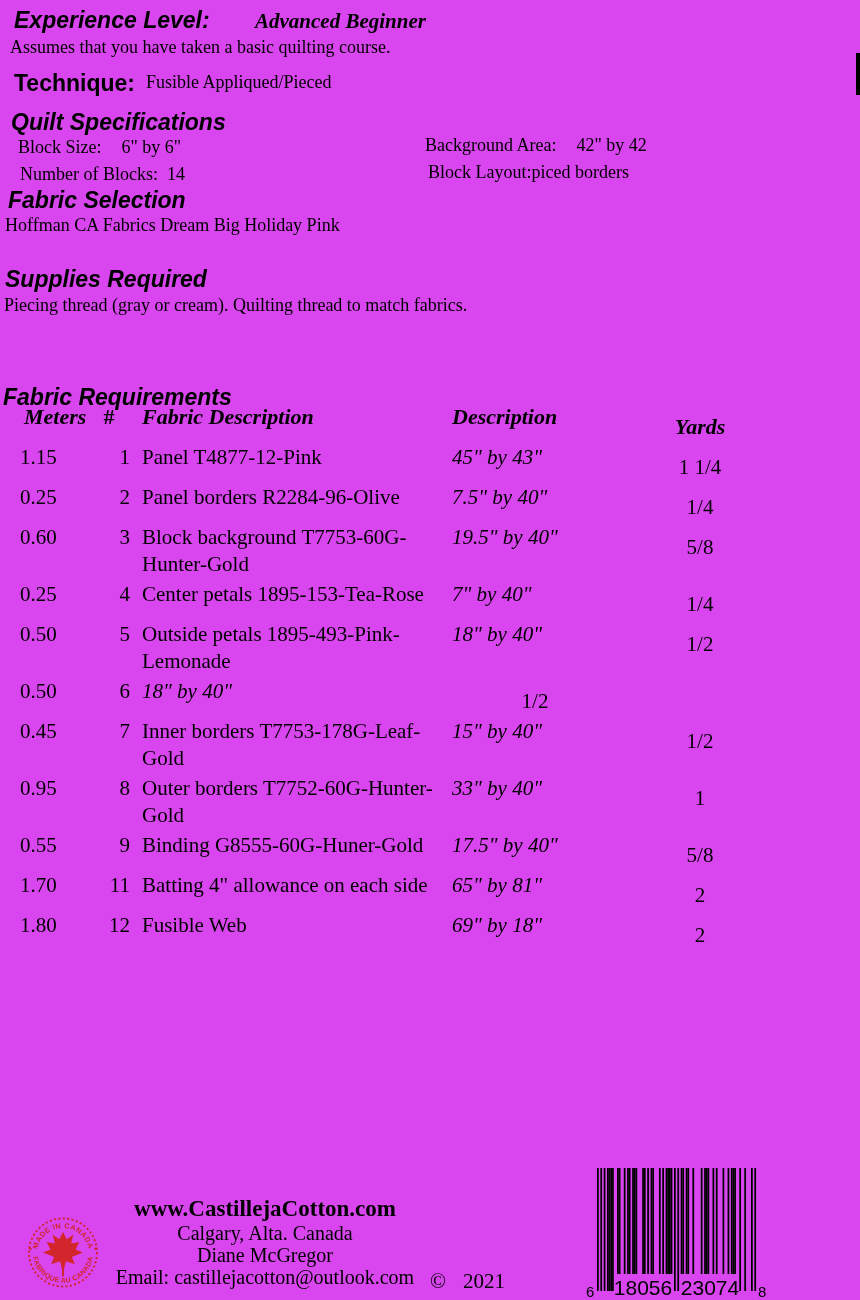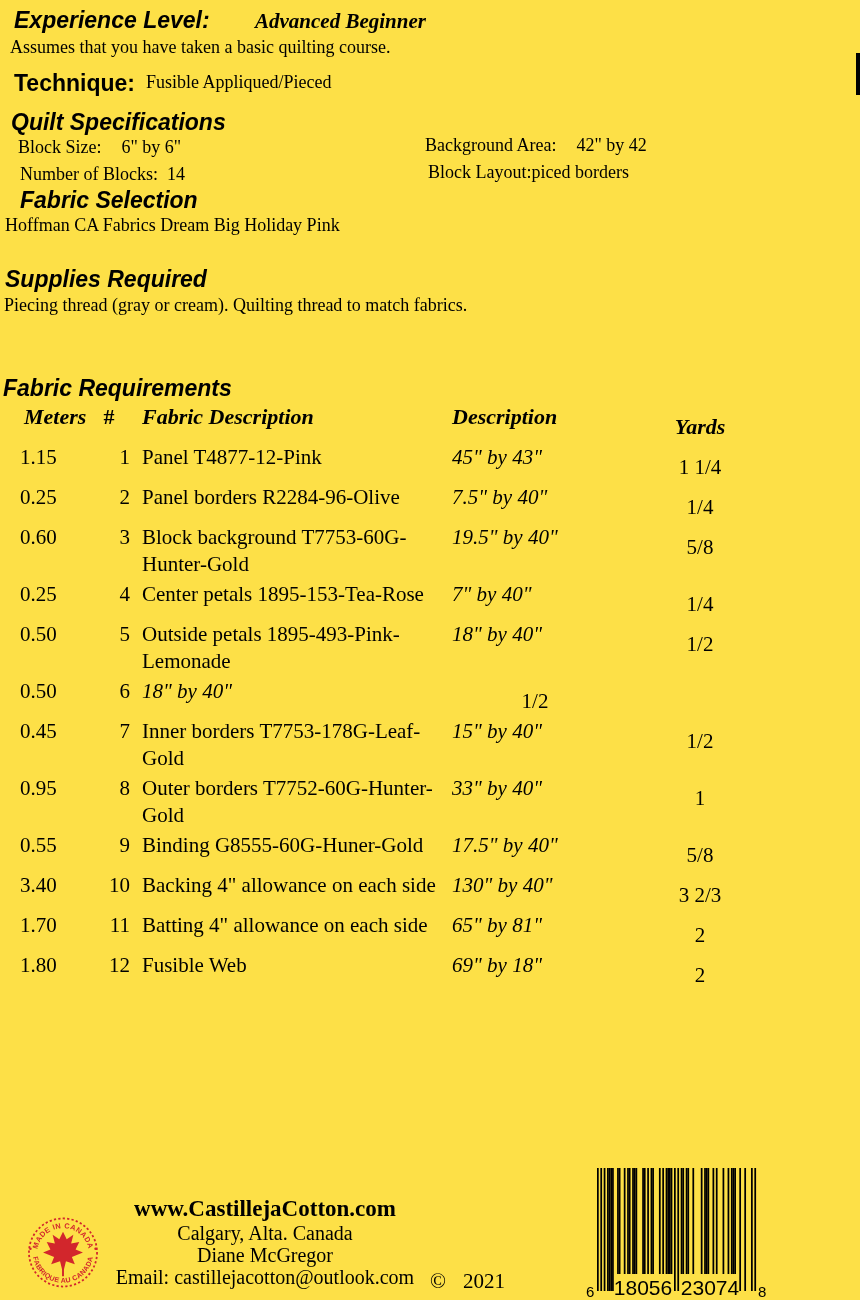--- a/index.html
+++ b/index.html
@@ -1,16 +1,16 @@
 <!DOCTYPE html>
 <html><head>
 <meta charset="utf-8">
 <style>
   html,body{margin:0;padding:0;background:#fff;}
-  .page{position:relative;width:860px;height:1300px;background:#fde047;overflow:hidden;
+  .page{position:relative;width:860px;height:1300px;background:#d946ef;overflow:hidden;
         font-family:"Liberation Serif",serif;color:#000;}
   .abs{position:absolute;white-space:nowrap;}
   
   .h-sans-bi{font-family:"Liberation Sans",sans-serif;font-weight:bold;font-style:italic;font-size:23px;}
   .h-sans-b{font-family:"Liberation Sans",sans-serif;font-weight:bold;font-size:23px;}
   .serif-bi{font-family:"Liberation Serif",serif;font-weight:bold;font-style:italic;font-size:21px;}
   .body-serif{font-size:18px;}
   
   .pair .v{margin-left:20px;}
   .pair .v-sm{margin-left:9px;}
@@ -59,27 +59,27 @@
   <div class="abs body-serif pair" style="left:20px;top:164px;">
     <span>Number of Blocks:</span><span class="v-sm">14</span>
   </div>
   <div class="abs body-serif pair" style="left:425px;top:135px;">
     <span>Background Area:</span><span class="v">42" by 42</span>
   </div>
   <div class="abs body-serif pair" style="left:428px;top:162px;">
     <span>Block Layout:</span><span class="v-md">piced borders</span>
   </div>
 
-  <span class="abs h-sans-bi" style="left:8px;top:187px;margin-left:12px;">Fabric Selection</span>
+  <span class="abs h-sans-bi" style="left:8px;top:187px;">Fabric Selection</span>
   <span class="abs body-serif" style="left:5px;top:215px;">Hoffman CA Fabrics Dream Big Holiday Pink</span>
 
   <span class="abs h-sans-bi" style="left:5px;top:266px;">Supplies Required</span>
   <span class="abs body-serif" style="left:4px;top:295px;">Piecing thread (gray or cream). Quilting thread to match fabrics.</span>
 
-  <span class="abs h-sans-bi" style="left:3px;top:375px;">Fabric Requirements</span>
+  <span class="abs h-sans-bi" style="left:3px;top:384px;">Fabric Requirements</span>
 
   <div class="ftable">
     <div class="frow fhead">
       <span class="c-meters">Meters</span>
       <span class="c-num" style="font-style:normal;">#</span>
       <span class="c-desc">Fabric Description</span>
       <span class="c-meas">Description</span>
       <span class="c-yards">Yards</span>
     </div>
     <div>
@@ -148,27 +148,20 @@
         </div>
 
         <div class="frow">
           <span class="c-meters">0.55</span>
           <span class="c-num">9</span>
           <span class="c-desc"><span class="line1">Binding G8555-60G-Huner-Gold</span><span class="line2"></span></span>
           <span class="c-meas">17.5" by 40"</span>
           <span class="c-yards">5/8</span>
         </div>
 
-        <div class="frow">
-          <span class="c-meters">3.40</span>
-          <span class="c-num">10</span>
-          <span class="c-desc"><span class="line1">Backing 4" allowance on each side</span><span class="line2"></span></span>
-          <span class="c-meas">130" by 40"</span>
-          <span class="c-yards">3 2/3</span>
-        </div>
 
         <div class="frow">
           <span class="c-meters">1.70</span>
           <span class="c-num">11</span>
           <span class="c-desc"><span class="line1">Batting 4" allowance on each side</span><span class="line2"></span></span>
           <span class="c-meas">65" by 81"</span>
           <span class="c-yards">2</span>
         </div>
 
         <div class="frow">

